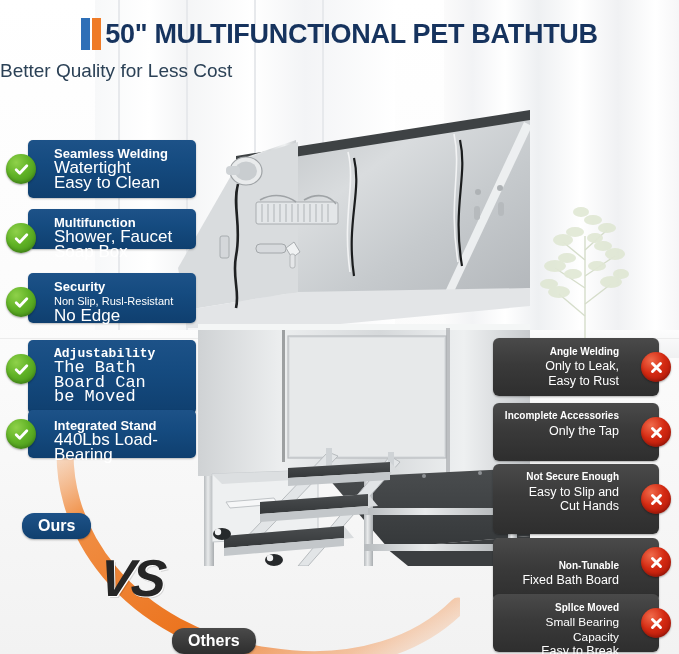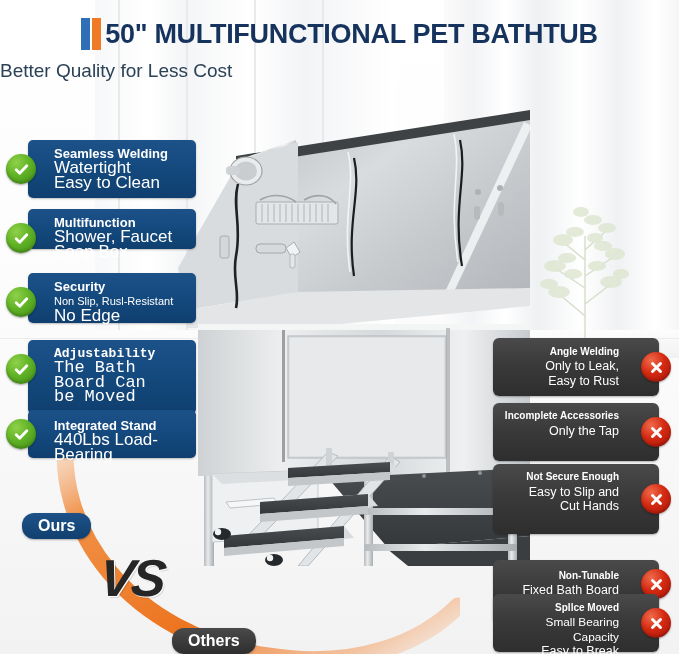--- a/index.html
+++ b/index.html
@@ -367,21 +367,21 @@
       <div class="badge-no" style="top:20px;">
         <svg width="15" height="15" viewBox="0 0 15 15">
             <path d="M3.5 3.5 L11.5 11.5 M11.5 3.5 L3.5 11.5" stroke="#fff" stroke-width="2.9" stroke-linecap="round"></path>
           </svg>
       </div>
       <div class="con-title" style="line-height:14.5px;">Not Secure Enough</div>
       <div class="con-sub">Easy to Slip and</div>
       <div class="con-sub">Cut Hands</div>
     </div>
 
-    <div class="con-box" style="top:560px;height:64px;padding-top:8px;">
+    <div class="con-box" style="top:538px;height:64px;padding-top:20px;">
       <div class="badge-no" style="top:9px;">
         <svg width="15" height="15" viewBox="0 0 15 15">
             <path d="M3.5 3.5 L11.5 11.5 M11.5 3.5 L3.5 11.5" stroke="#fff" stroke-width="2.9" stroke-linecap="round"></path>
           </svg>
       </div>
       <div class="con-title">Non-Tunable</div>
       <div class="con-sub">Fixed Bath Board</div>
     </div>
 
     <div class="con-box" style="top:594px;height:58px;">

